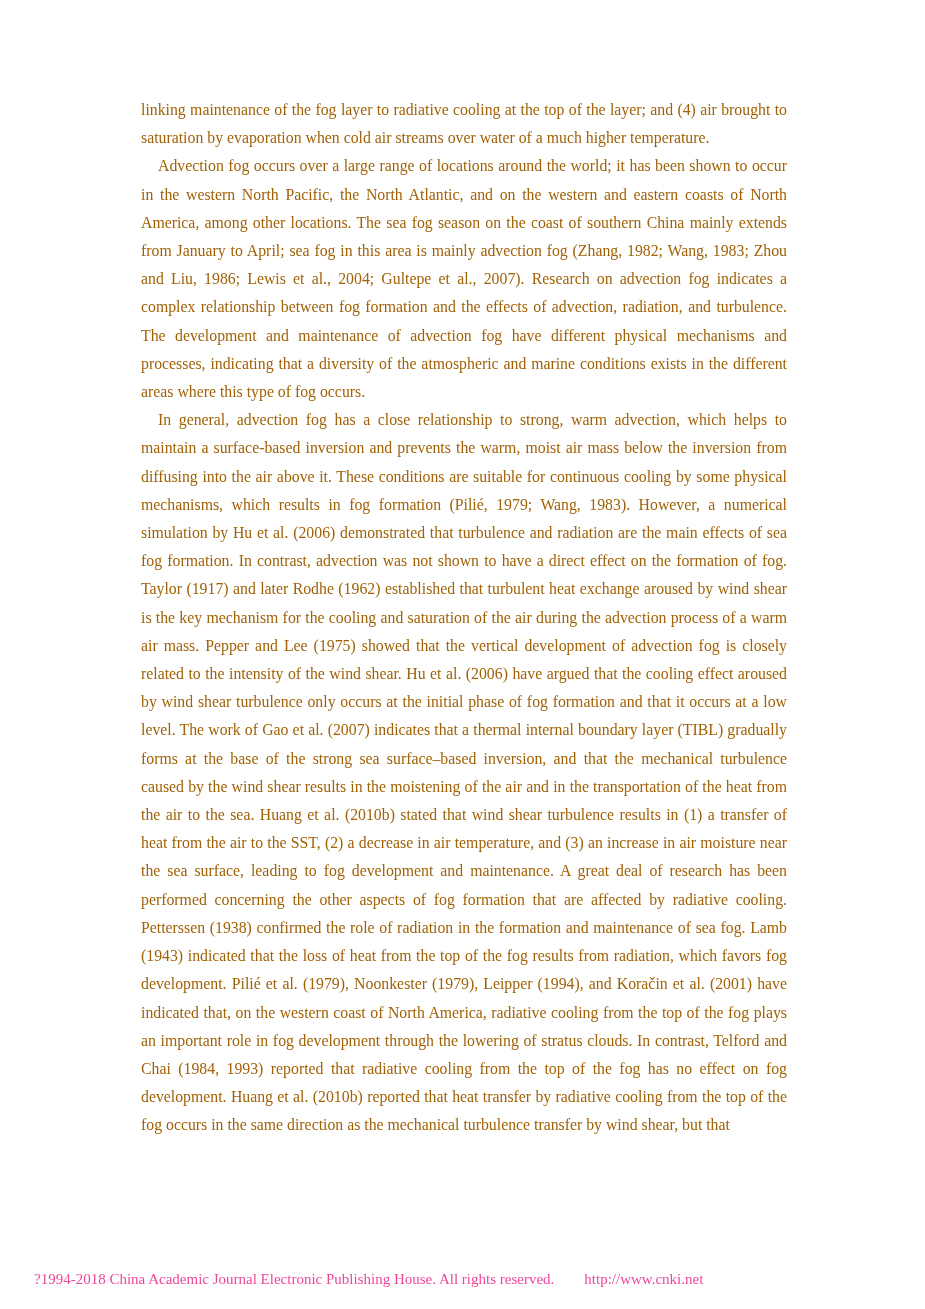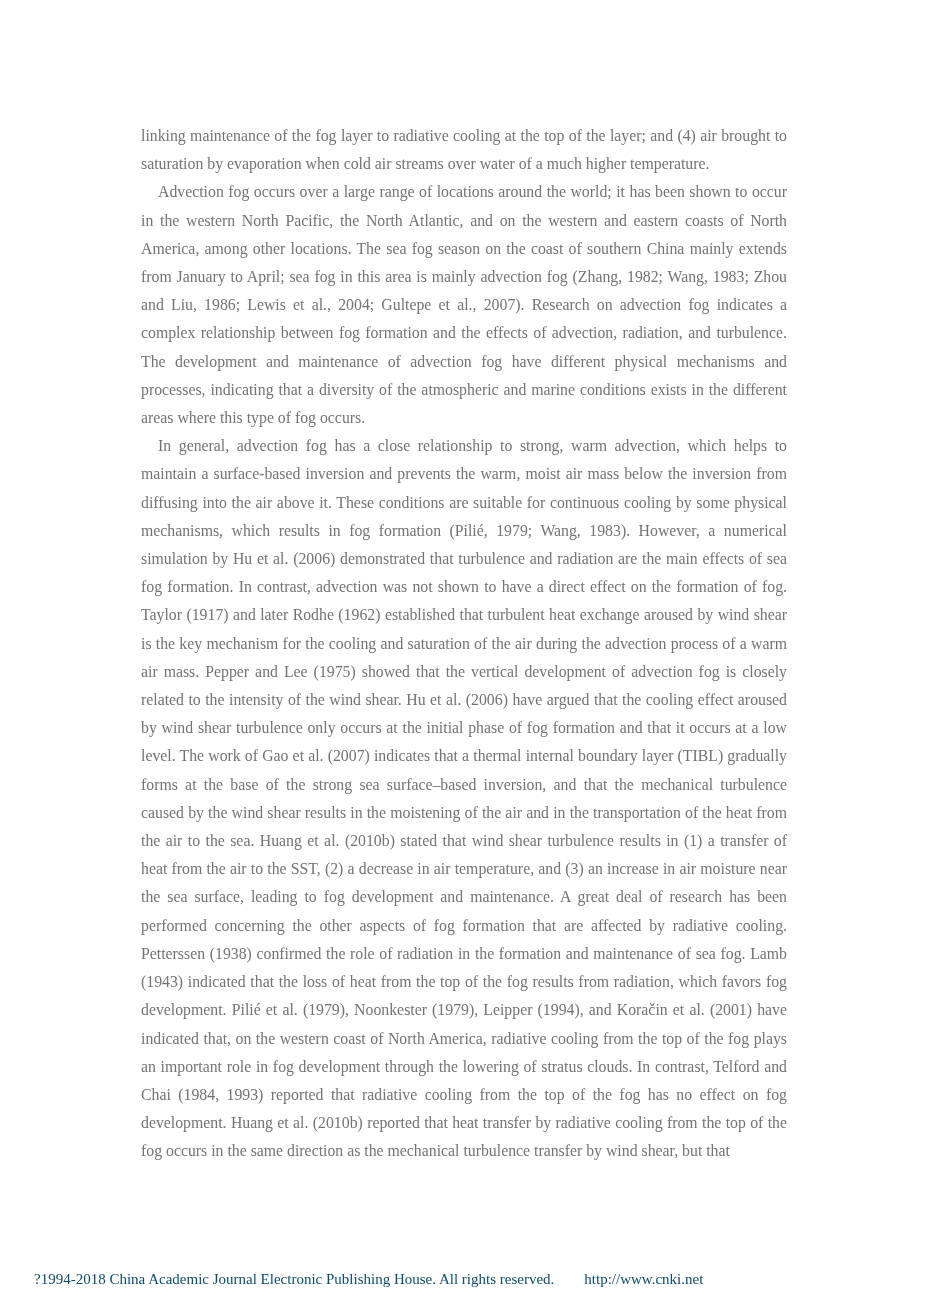--- a/index.html
+++ b/index.html
@@ -14,43 +14,43 @@
     overflow: hidden;
     font-family: "Liberation Serif", "DejaVu Serif", serif;
   }
   .page {
     position: absolute;
     inset: 0;
     background: #ffffff;
   }
   .text-column {
     position: absolute;
-    top: 122px;
+    top: 96px;
     left: 141px;
     width: 646px;
     font-size: 15.8px;
     line-height: 28.2px;
-    color: #737373;
+    color: #a16207;
     text-align: justify;
     text-justify: inter-word;
   }
   .text-column p {
     margin: 0;
     padding: 0;
   }
   .text-column p.indent {
     text-indent: 17px;
   }
   .page-footer {
     position: absolute;
     left: 34px;
     bottom: 21px;
     width: 860px;
     font-size: 15px;
-    color: #0c4a6e;
+    color: #ec4899;
     white-space: nowrap;
   }
   .page-footer .footer-url {
     margin-left: 30px;
   }
 </style>
 </head>
 <body>
 
 <div class="page">

